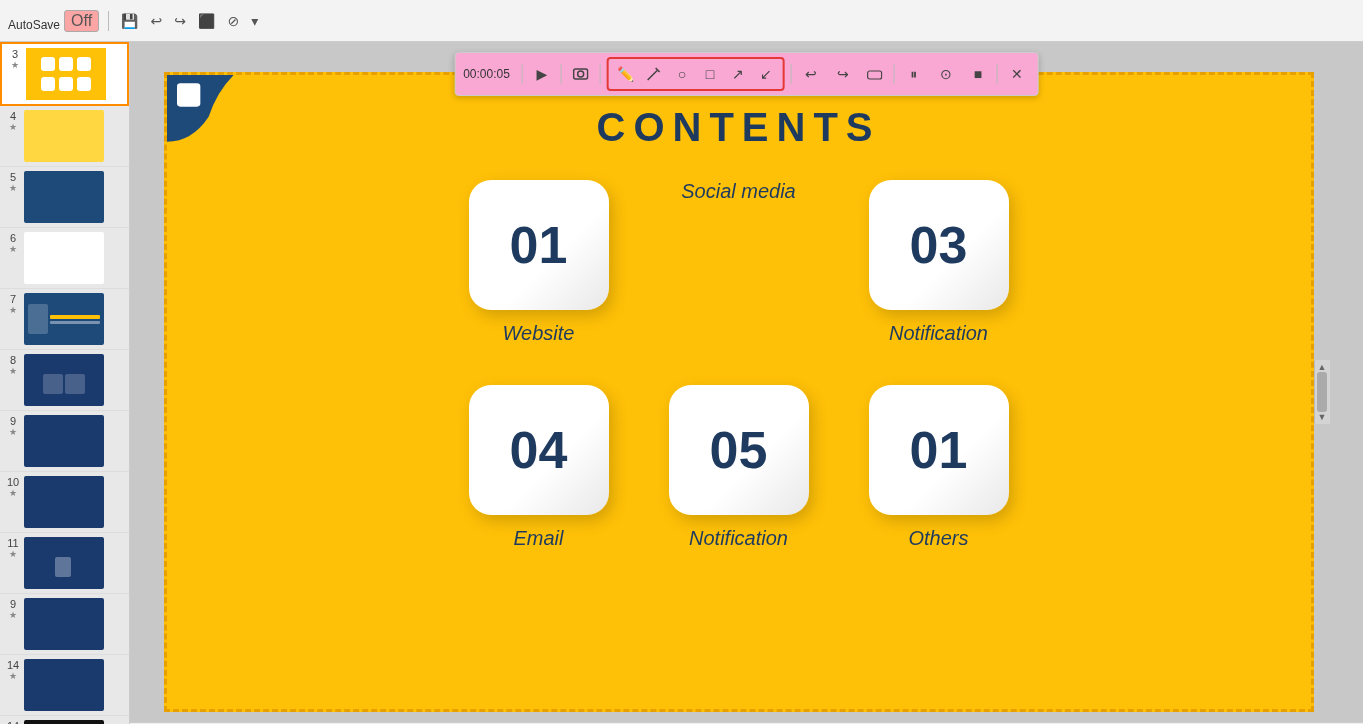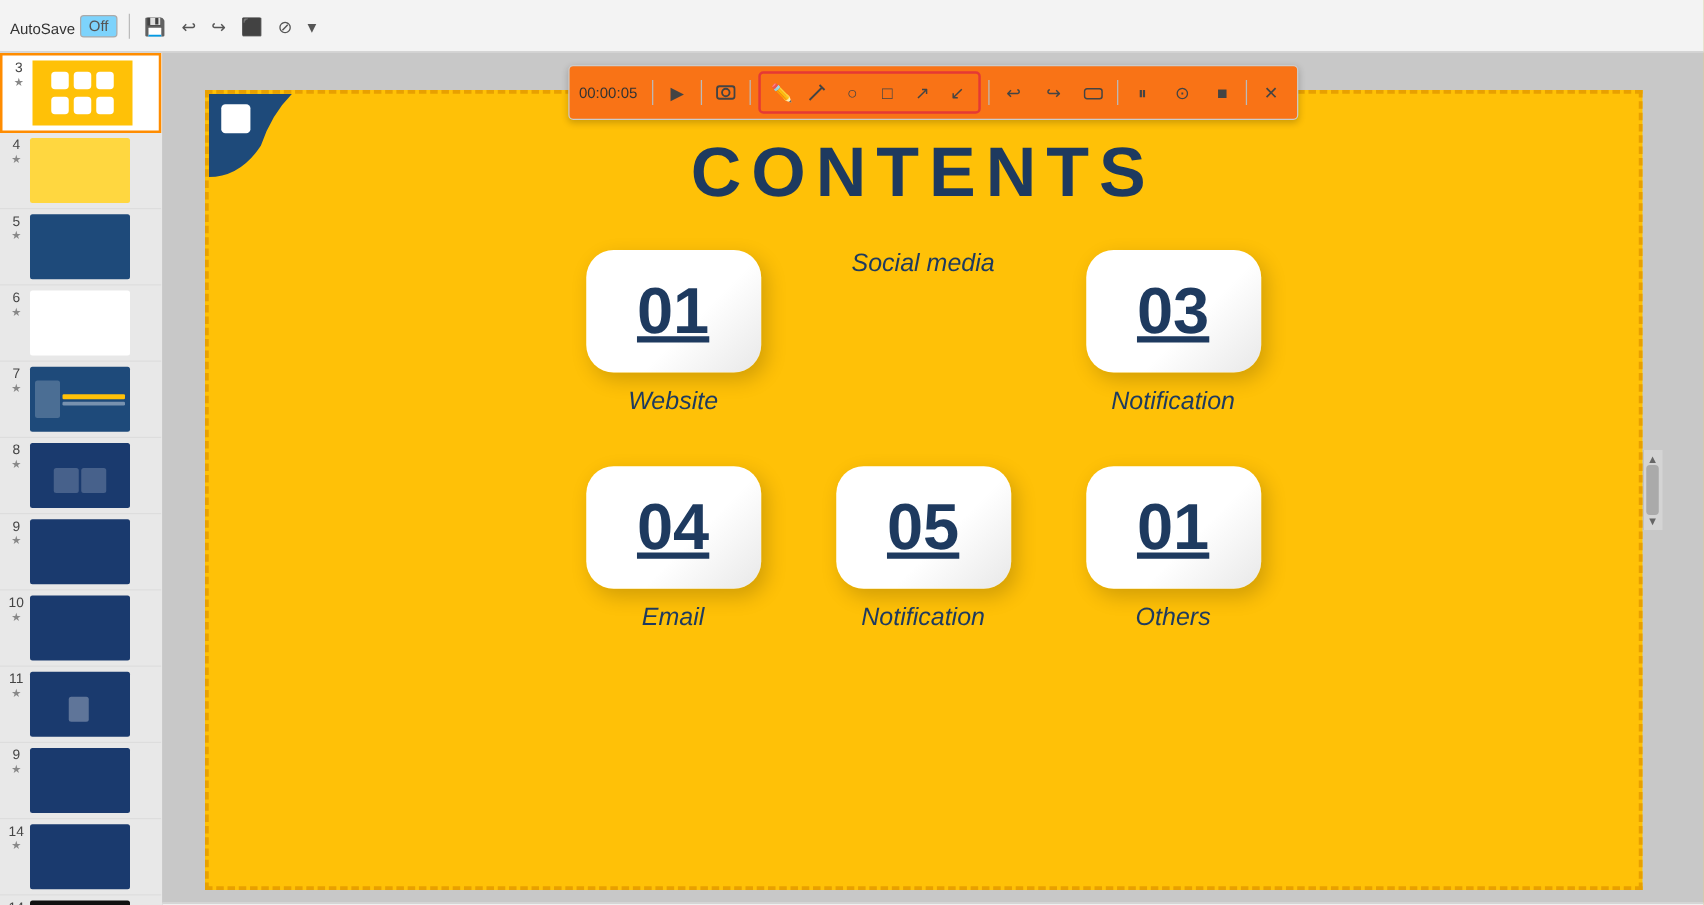--- a/index.html
+++ b/index.html
@@ -25,25 +25,25 @@
       flex-shrink: 0;
     }
     .autosave-toggle {
       display: flex;
       align-items: flex-end;
       gap: 4px;
       font-size: 12px;
       color: #333;
     }
     .toggle-switch {
-      background: #7dd3fc;
+      background: #fca5a5;
       border: 1px solid #aaa;
       border-radius: 3px;
       padding: 1px 6px;
-      font-size: 12px;
+      font-size: 16px;
       color: #555;
     }
     .top-bar-icon {
       font-size: 14px;
       color: #555;
       cursor: pointer;
       padding: 3px;
     }
     .top-bar-separator {
       width: 1px;
@@ -127,21 +127,21 @@
       flex-direction: column;
       position: relative;
     }
 
     
     .annotation-bar {
       position: absolute;
       top: 10px;
       left: 50%;
       transform: translateX(-50%);
-      background: #f97316;
+      background: #f9a8d4;
       border: 1px solid #ccc;
       border-radius: 4px;
       display: flex;
       align-items: center;
       padding: 4px 8px;
       gap: 6px;
       z-index: 100;
       box-shadow: 0 2px 6px rgba(0,0,0,0.2);
     }
     .ann-timer {
@@ -192,21 +192,21 @@
     .slide-shape {
       position: absolute;
       top: 0;
       left: 0;
       width: 100px;
       height: 100px;
     }
 
     .slide-title {
       margin-top: 30px;
-      font-size: 56px;
+      font-size: 40px;
       font-weight: 800;
       color: #1e3a5f;
       letter-spacing: 8px;
       text-transform: uppercase;
       z-index: 1;
     }
 
     .grid-container {
       display: grid;
       grid-template-columns: repeat(3, 1fr);
@@ -219,31 +219,30 @@
 
     .grid-item {
       display: flex;
       flex-direction: column;
       align-items: center;
       gap: 12px;
     }
 
     .number-box {
       width: 140px;
-      height: 98px;
+      height: 130px;
       background: linear-gradient(135deg, #ffffff 60%, #e8e8e8 100%);
       border-radius: 22px;
       display: flex;
       align-items: center;
       justify-content: center;
       font-size: 52px;
       font-weight: 700;
       color: #1e3a5f;
       box-shadow: 4px 6px 16px rgba(0,0,0,0.18);
-      text-decoration: underline;
     }
 
     .grid-label {
       font-size: 20px;
       font-style: italic;
       color: #1e3a5f;
       text-align: center;
     }
 
     

